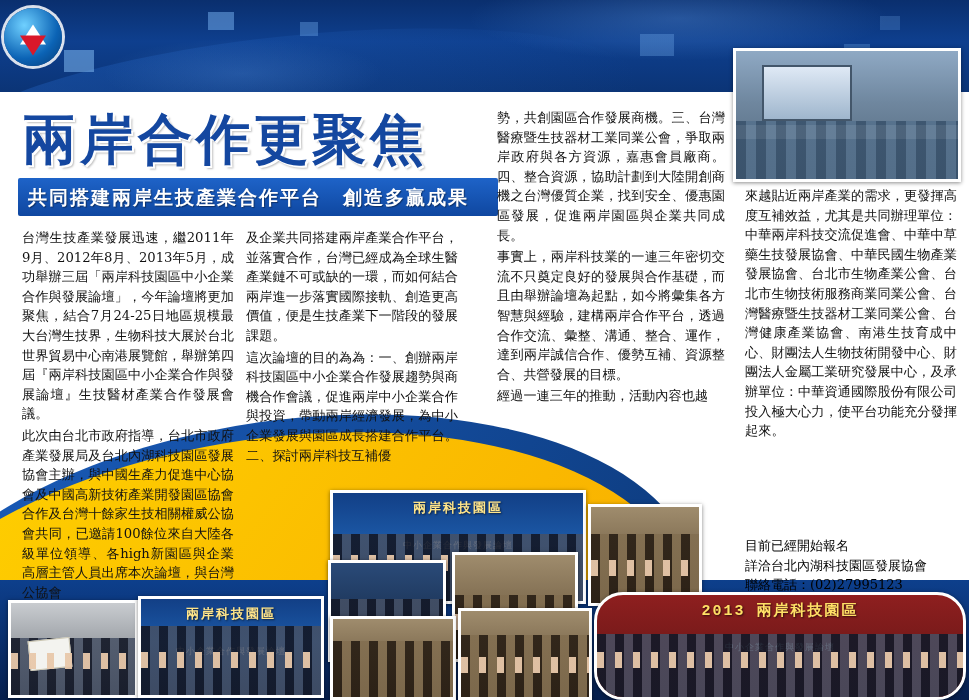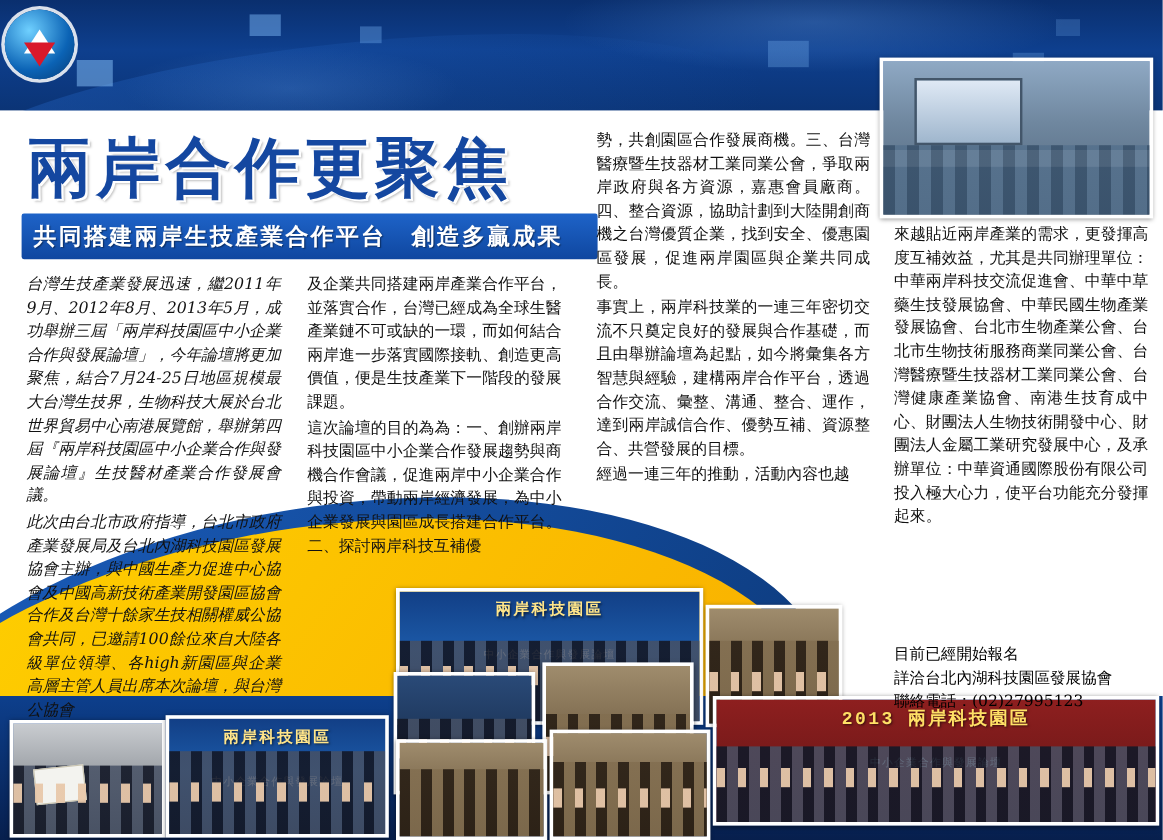--- a/index.html
+++ b/index.html
@@ -90,22 +90,22 @@
   }
 
   
   .col{
     position:absolute;top:228px;
     font-family:"DejaVu Serif","Liberation Serif",serif;
     font-size:13.2px;line-height:19.6px;color:#111;
     text-align:justify;
   }
   .col p{margin:0 0 2px 0;}
-  #col1{left:22px;width:212px;font-style:italic;}
-  #col2{left:256px;width:212px;}
+  #col1{left:22px;width:212px;}
+  #col2{left:246px;width:212px;}
   #col3{left:497px;width:228px;top:108px;}
   #col4{left:745px;width:212px;top:186px;}
   .contact{
     position:absolute;left:745px;top:536px;width:212px;
     font-family:"DejaVu Serif","Liberation Serif",serif;
     font-size:13px;line-height:19.6px;color:#000000;
   }
 
   
   .curve-blue{
@@ -249,21 +249,21 @@
 
 <div class="photo ph-warm" style="left:330px;top:616px;width:120px;height:78px;">
   <div class="people warm tall"></div>
 </div>
 
 <div class="photo ph-warm" style="left:458px;top:608px;width:128px;height:86px;">
   <div class="people warm tall"></div>
   <div class="faces"></div>
 </div>
 
-<div class="photo ph-red" style="left:594px;top:580px;width:366px;height:102px;">
+<div class="photo ph-red" style="left:594px;top:592px;width:366px;height:102px;border-radius:29px;">
   <div class="banner-text" style="color:#ffe066;font-size:15px;">
     <span>2013</span>
     <span>兩岸科技園區</span>
   </div>
   <div class="banner-sub">中小企業合作與發展論壇</div>
   <div class="people"></div>
   <div class="faces"></div>
 </div>
 
 <div class="col" id="col1">

